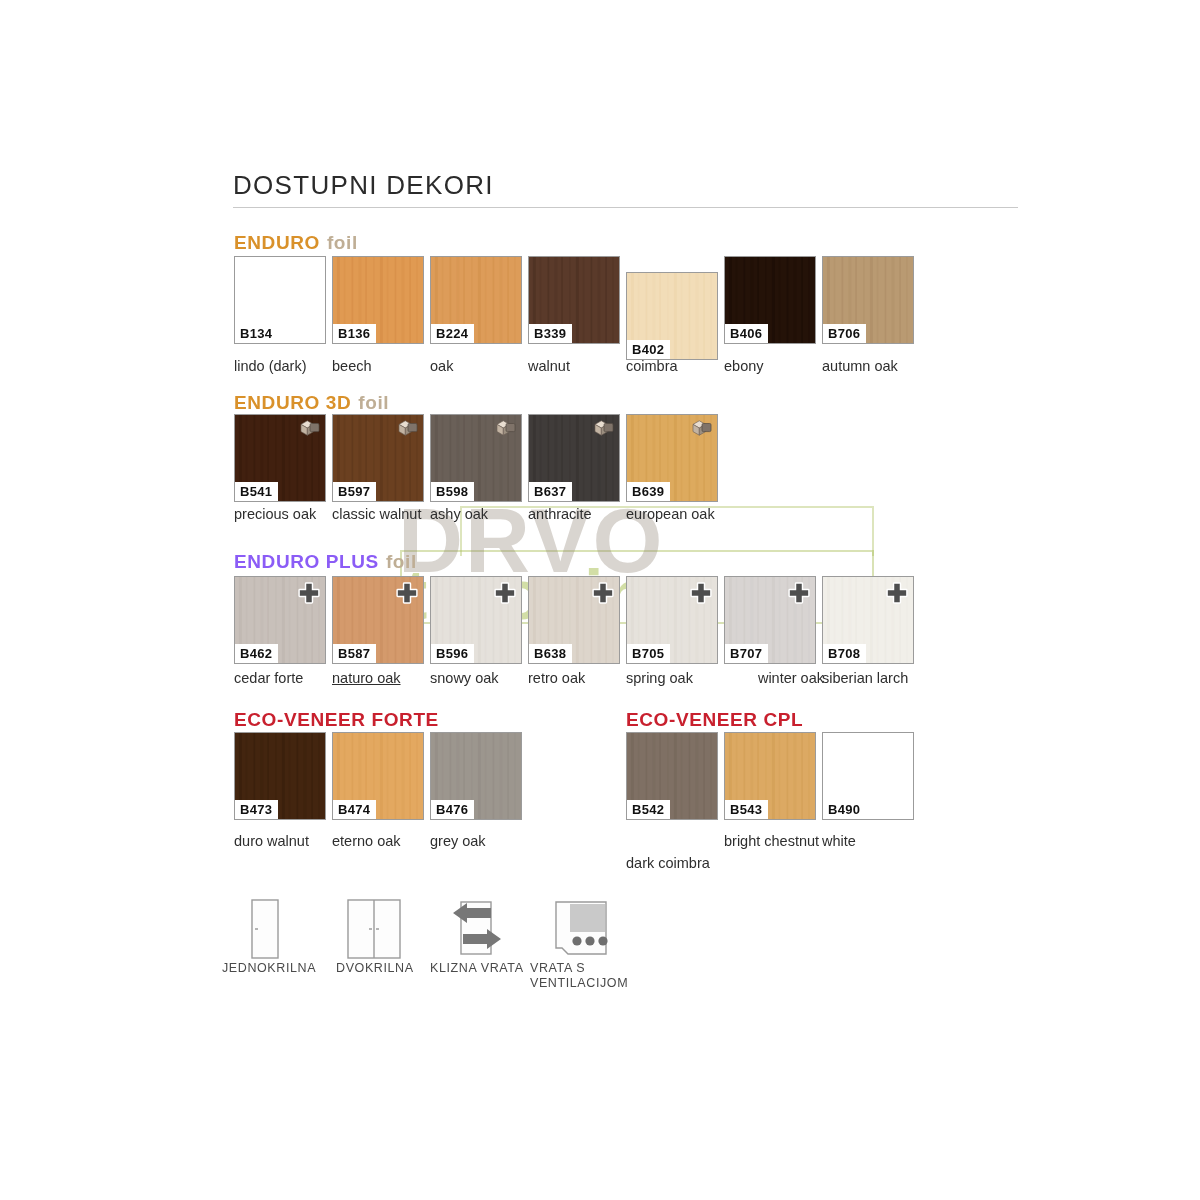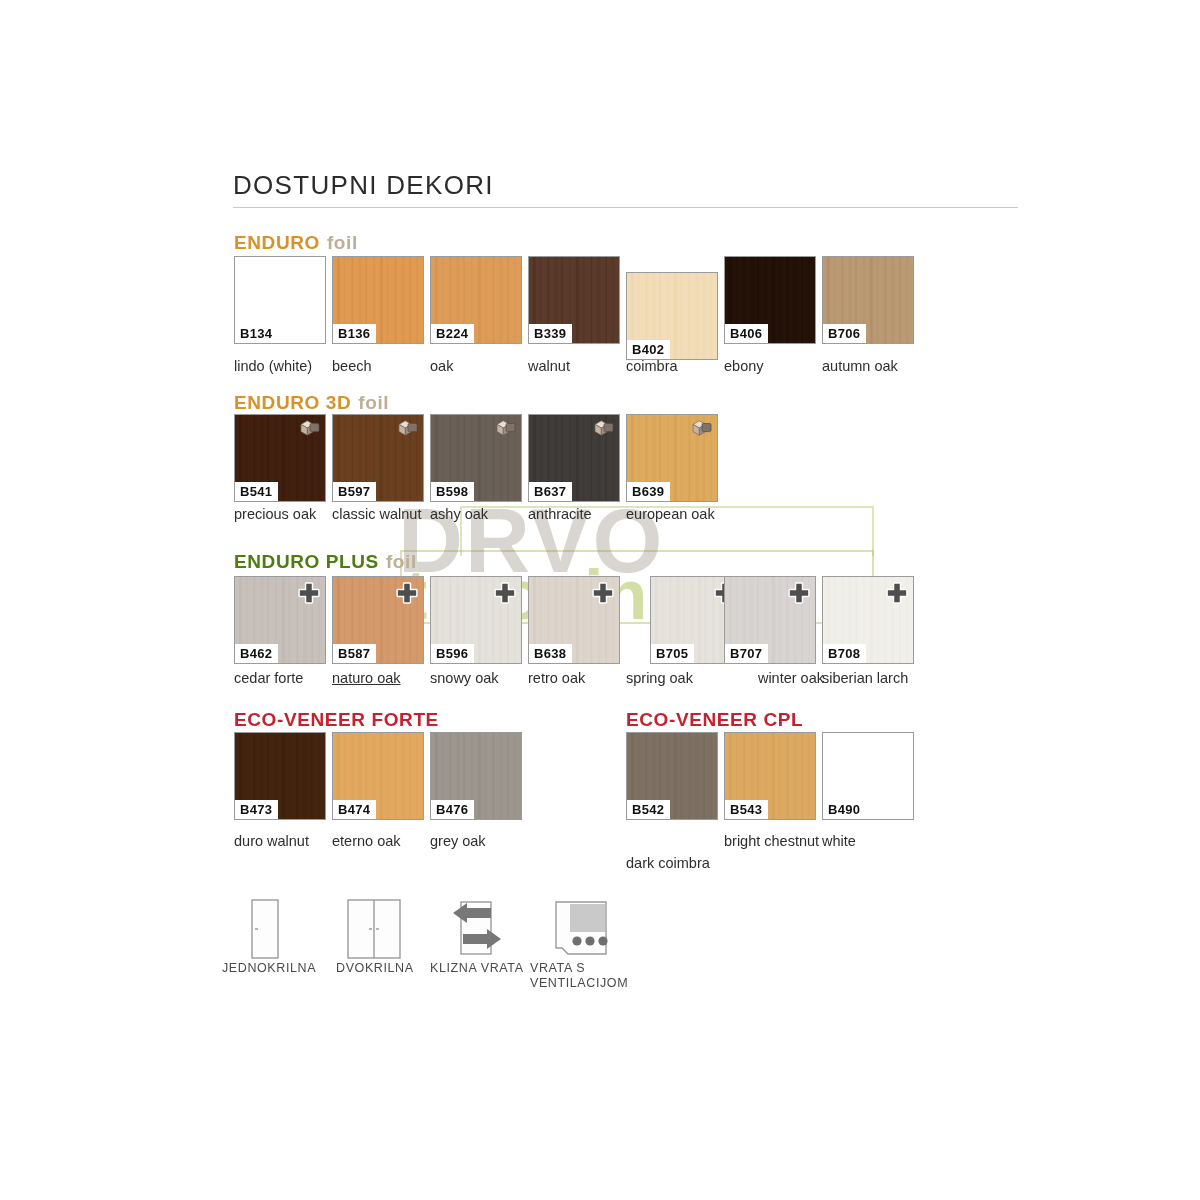--- a/index.html
+++ b/index.html
@@ -130,21 +130,21 @@
           <rect x="41" y="0" width="1.6" height="88" fill="#ffffff" opacity="0.16"></rect>
           <rect x="48" y="0" width="3" height="88" fill="#ffffff" opacity="0.3"></rect>
           <rect x="55" y="0" width="1.6" height="88" fill="#ffffff" opacity="0.16"></rect>
           <rect x="63" y="0" width="1.6" height="88" fill="#ffffff" opacity="0.3"></rect>
           <rect x="70" y="0" width="3" height="88" fill="#ffffff" opacity="0.16"></rect>
           <rect x="78" y="0" width="1.6" height="88" fill="#ffffff" opacity="0.3"></rect>
           <rect x="85" y="0" width="1.6" height="88" fill="#ffffff" opacity="0.16"></rect>
         </svg>
         <div class="code">B134</div>
       </div>
-      <div class="cap" style="left: 234px; top: 358px;">lindo (white)</div>
+      <div class="cap" style="left: 234px; top: 358px;">lindo (dark)</div>
       <div class="sw" style="left: 332px; top: 256px;">
         <svg width="100%" height="100%" preserveAspectRatio="none" viewBox="0 0 92 88" class="grain">
           <rect x="0" y="0" width="92" height="88" fill="#e09a52"></rect>
           <rect x="4" y="0" width="3" height="88" fill="#c97f38" opacity="0.3"></rect>
           <rect x="11" y="0" width="1.6" height="88" fill="#c97f38" opacity="0.16"></rect>
           <rect x="19" y="0" width="1.6" height="88" fill="#c97f38" opacity="0.3"></rect>
           <rect x="26" y="0" width="3" height="88" fill="#c97f38" opacity="0.16"></rect>
           <rect x="33" y="0" width="1.6" height="88" fill="#c97f38" opacity="0.3"></rect>
           <rect x="41" y="0" width="1.6" height="88" fill="#c97f38" opacity="0.16"></rect>
           <rect x="48" y="0" width="3" height="88" fill="#c97f38" opacity="0.3"></rect>
@@ -371,21 +371,21 @@
         </svg>
         <div class="badge3d"><svg viewBox="0 0 24 20" width="22" height="18">
             <path d="M2,6 L9,2 L16,6 L9,10 Z" fill="#e8ddd0" stroke="#6e6257" stroke-width="0.7"></path>
             <path d="M2,6 L9,10 L9,18 L2,14 Z" fill="#c2b3a2" stroke="#6e6257" stroke-width="0.7"></path>
             <path d="M9,10 L16,6 L16,14 L9,18 Z" fill="#9c8f80" stroke="#6e6257" stroke-width="0.7"></path>
             <rect x="12" y="5" width="10" height="9" rx="1.5" fill="#7f7369" stroke="#554c44" stroke-width="0.8"></rect>
           </svg></div>
         <div class="code">B639</div>
       </div>
       <div class="cap" style="left: 626px; top: 506px;">european oak</div>
-      <div class="grp-head" style="left: 234px; top: 551px;"><span style="color: #4d7c0f;">ENDURO PLUS</span><span class="gold-soft" style="margin-left: 7px;">foil</span></div>
+      <div class="grp-head" style="left: 234px; top: 551px;"><span style="color: #8b5cf6;">ENDURO PLUS</span><span class="gold-soft" style="margin-left: 7px;">foil</span></div>
       <div class="sw" style="left: 234px; top: 576px;">
         <svg width="100%" height="100%" preserveAspectRatio="none" viewBox="0 0 92 88" class="grain">
           <rect x="0" y="0" width="92" height="88" fill="#c8c0ba"></rect>
           <rect x="4" y="0" width="3" height="88" fill="#b2a8a2" opacity="0.3"></rect>
           <rect x="11" y="0" width="1.6" height="88" fill="#b2a8a2" opacity="0.16"></rect>
           <rect x="19" y="0" width="1.6" height="88" fill="#b2a8a2" opacity="0.3"></rect>
           <rect x="26" y="0" width="3" height="88" fill="#b2a8a2" opacity="0.16"></rect>
           <rect x="33" y="0" width="1.6" height="88" fill="#b2a8a2" opacity="0.3"></rect>
           <rect x="41" y="0" width="1.6" height="88" fill="#b2a8a2" opacity="0.16"></rect>
           <rect x="48" y="0" width="3" height="88" fill="#b2a8a2" opacity="0.3"></rect>
@@ -464,21 +464,21 @@
           <rect x="78" y="0" width="1.6" height="88" fill="#c9c0b4" opacity="0.3"></rect>
           <rect x="85" y="0" width="1.6" height="88" fill="#c9c0b4" opacity="0.16"></rect>
         </svg>
         <div class="badgeplus"><svg viewBox="0 0 24 24" width="22" height="22">
             <path d="M9,2 H15 V9 H22 V15 H15 V22 H9 V15 H2 V9 H9 Z" fill="none" stroke="#ffffff" stroke-width="3.2" stroke-linejoin="round"></path>
             <path d="M9,2 H15 V9 H22 V15 H15 V22 H9 V15 H2 V9 H9 Z" fill="#4e4e4e"></path>
           </svg></div>
         <div class="code">B638</div>
       </div>
       <div class="cap" style="left: 528px; top: 670px;">retro oak</div>
-      <div class="sw" style="left: 626px; top: 576px; margin-left: 24px;">
+      <div class="sw" style="left: 626px; top: 576px;">
         <svg width="100%" height="100%" preserveAspectRatio="none" viewBox="0 0 92 88" class="grain">
           <rect x="0" y="0" width="92" height="88" fill="#e6e2dc"></rect>
           <rect x="4" y="0" width="3" height="88" fill="#d6d1ca" opacity="0.3"></rect>
           <rect x="11" y="0" width="1.6" height="88" fill="#d6d1ca" opacity="0.16"></rect>
           <rect x="19" y="0" width="1.6" height="88" fill="#d6d1ca" opacity="0.3"></rect>
           <rect x="26" y="0" width="3" height="88" fill="#d6d1ca" opacity="0.16"></rect>
           <rect x="33" y="0" width="1.6" height="88" fill="#d6d1ca" opacity="0.3"></rect>
           <rect x="41" y="0" width="1.6" height="88" fill="#d6d1ca" opacity="0.16"></rect>
           <rect x="48" y="0" width="3" height="88" fill="#d6d1ca" opacity="0.3"></rect>
           <rect x="55" y="0" width="1.6" height="88" fill="#d6d1ca" opacity="0.16"></rect>

